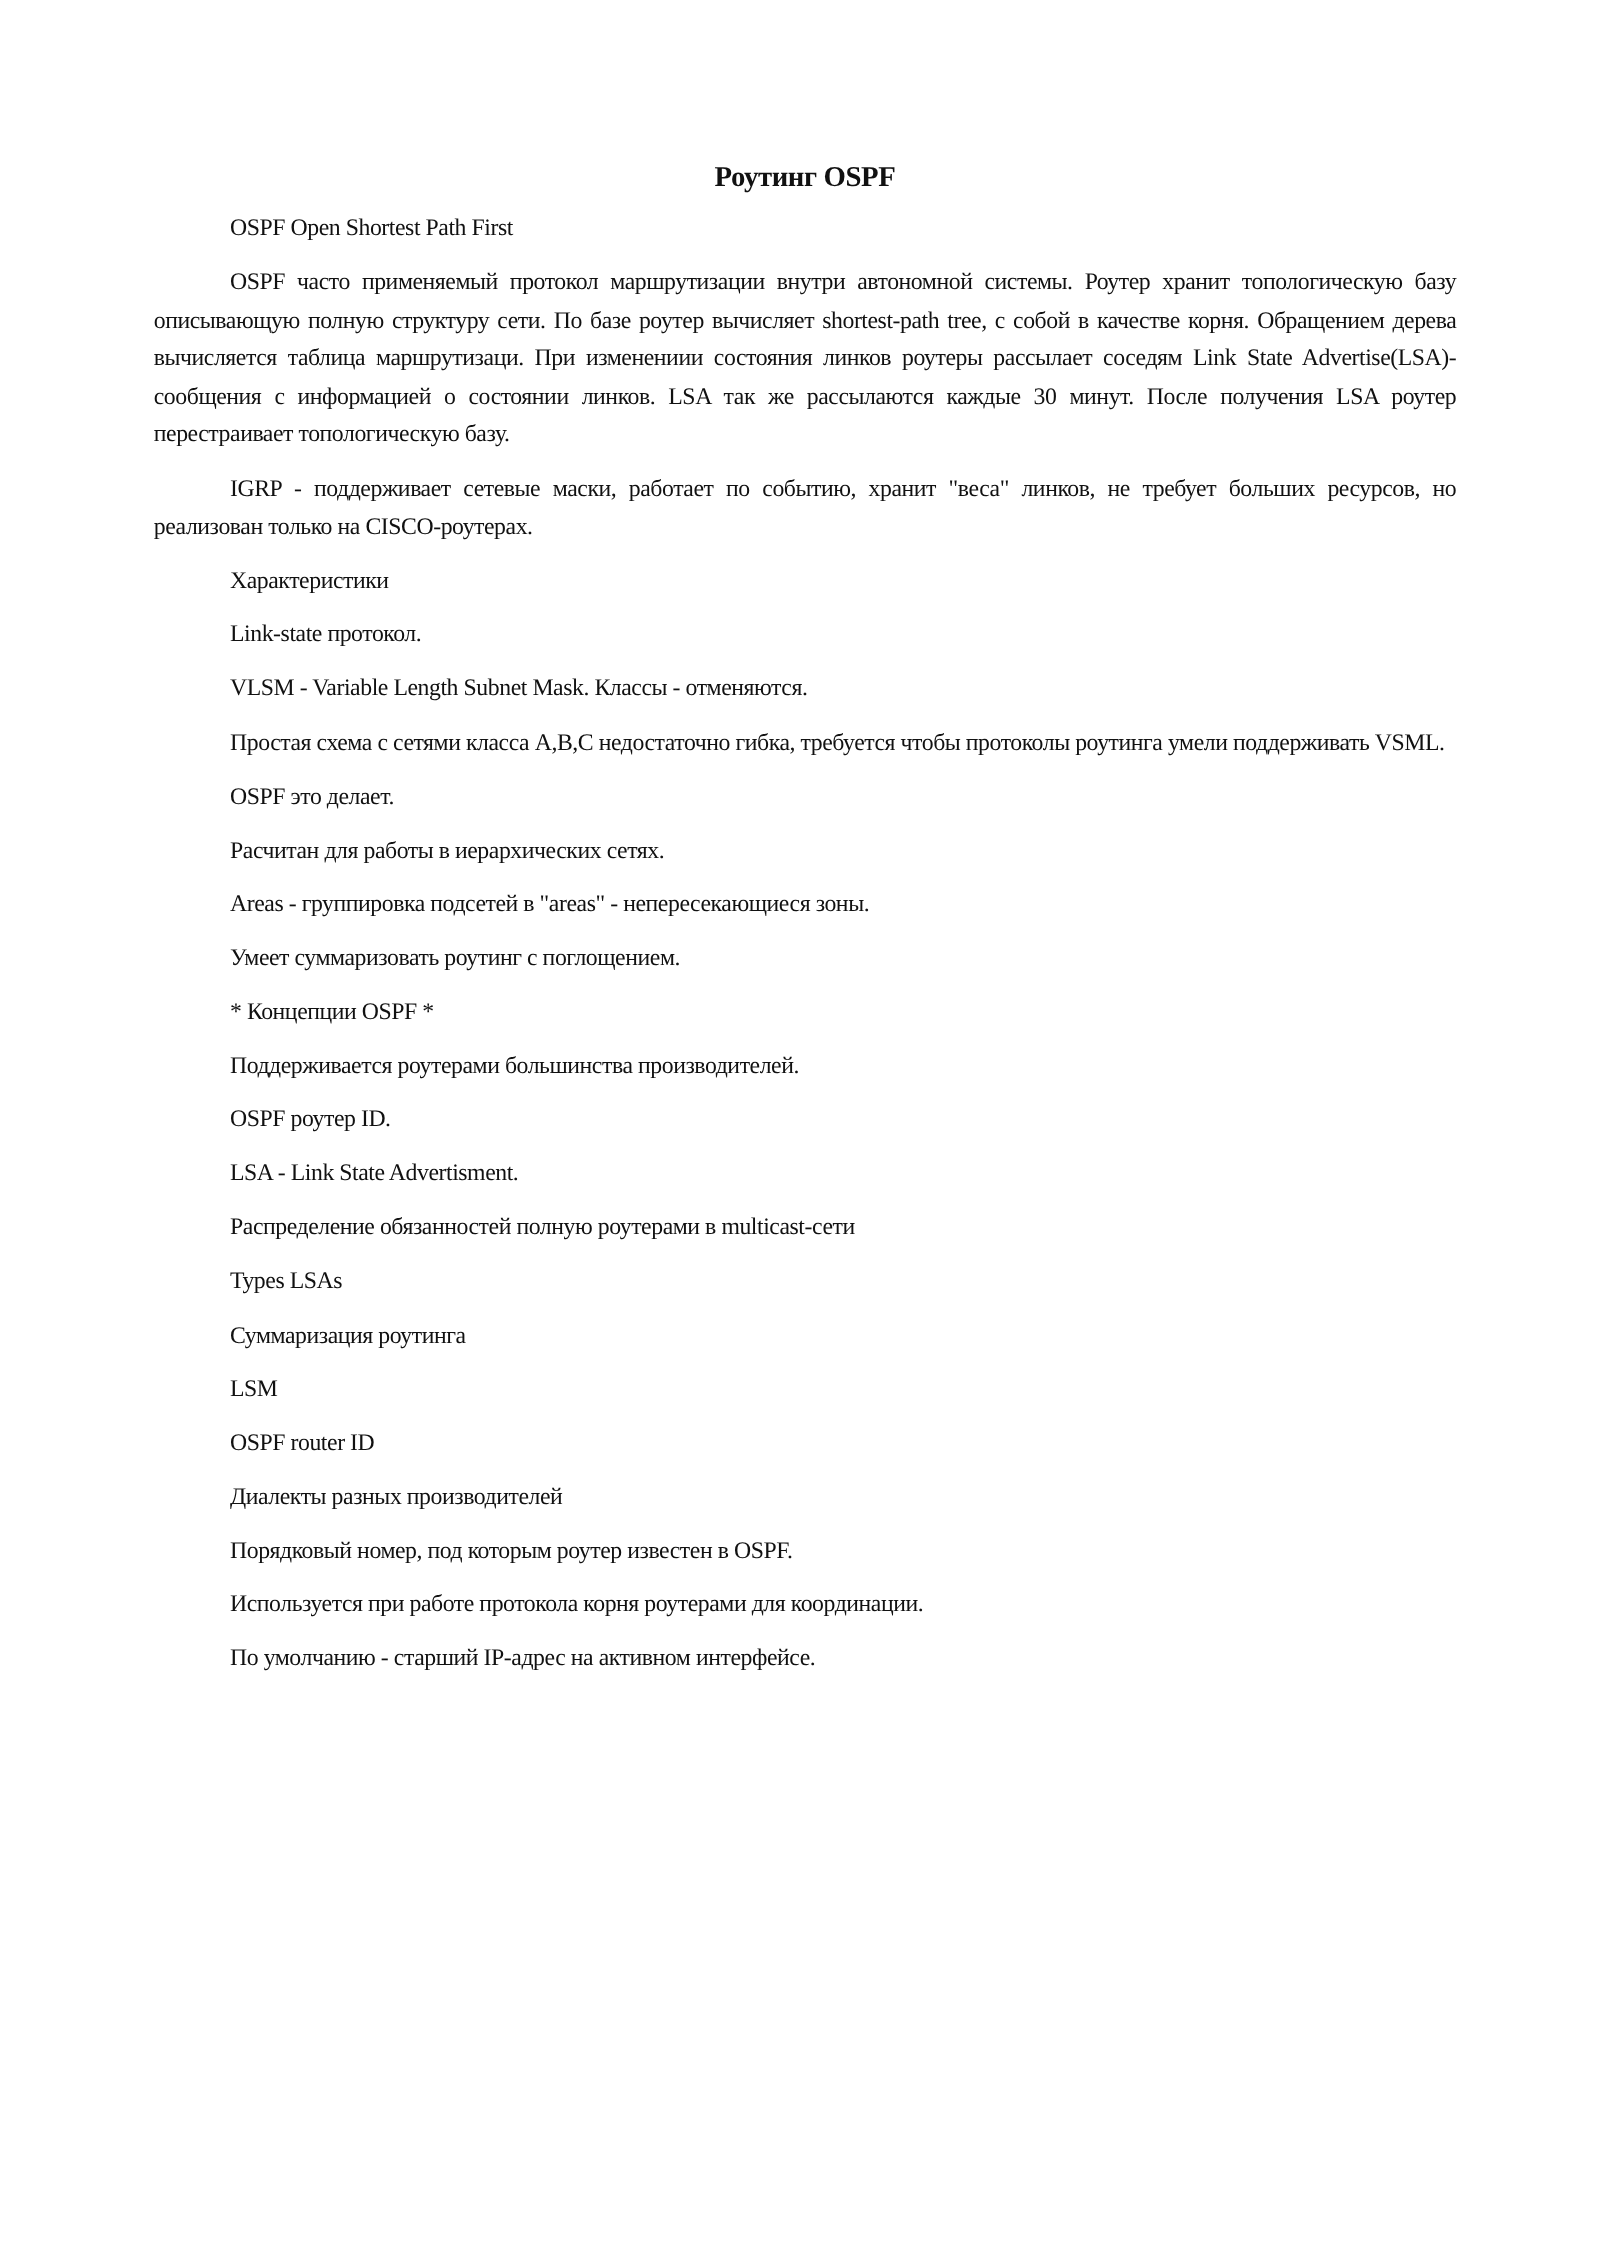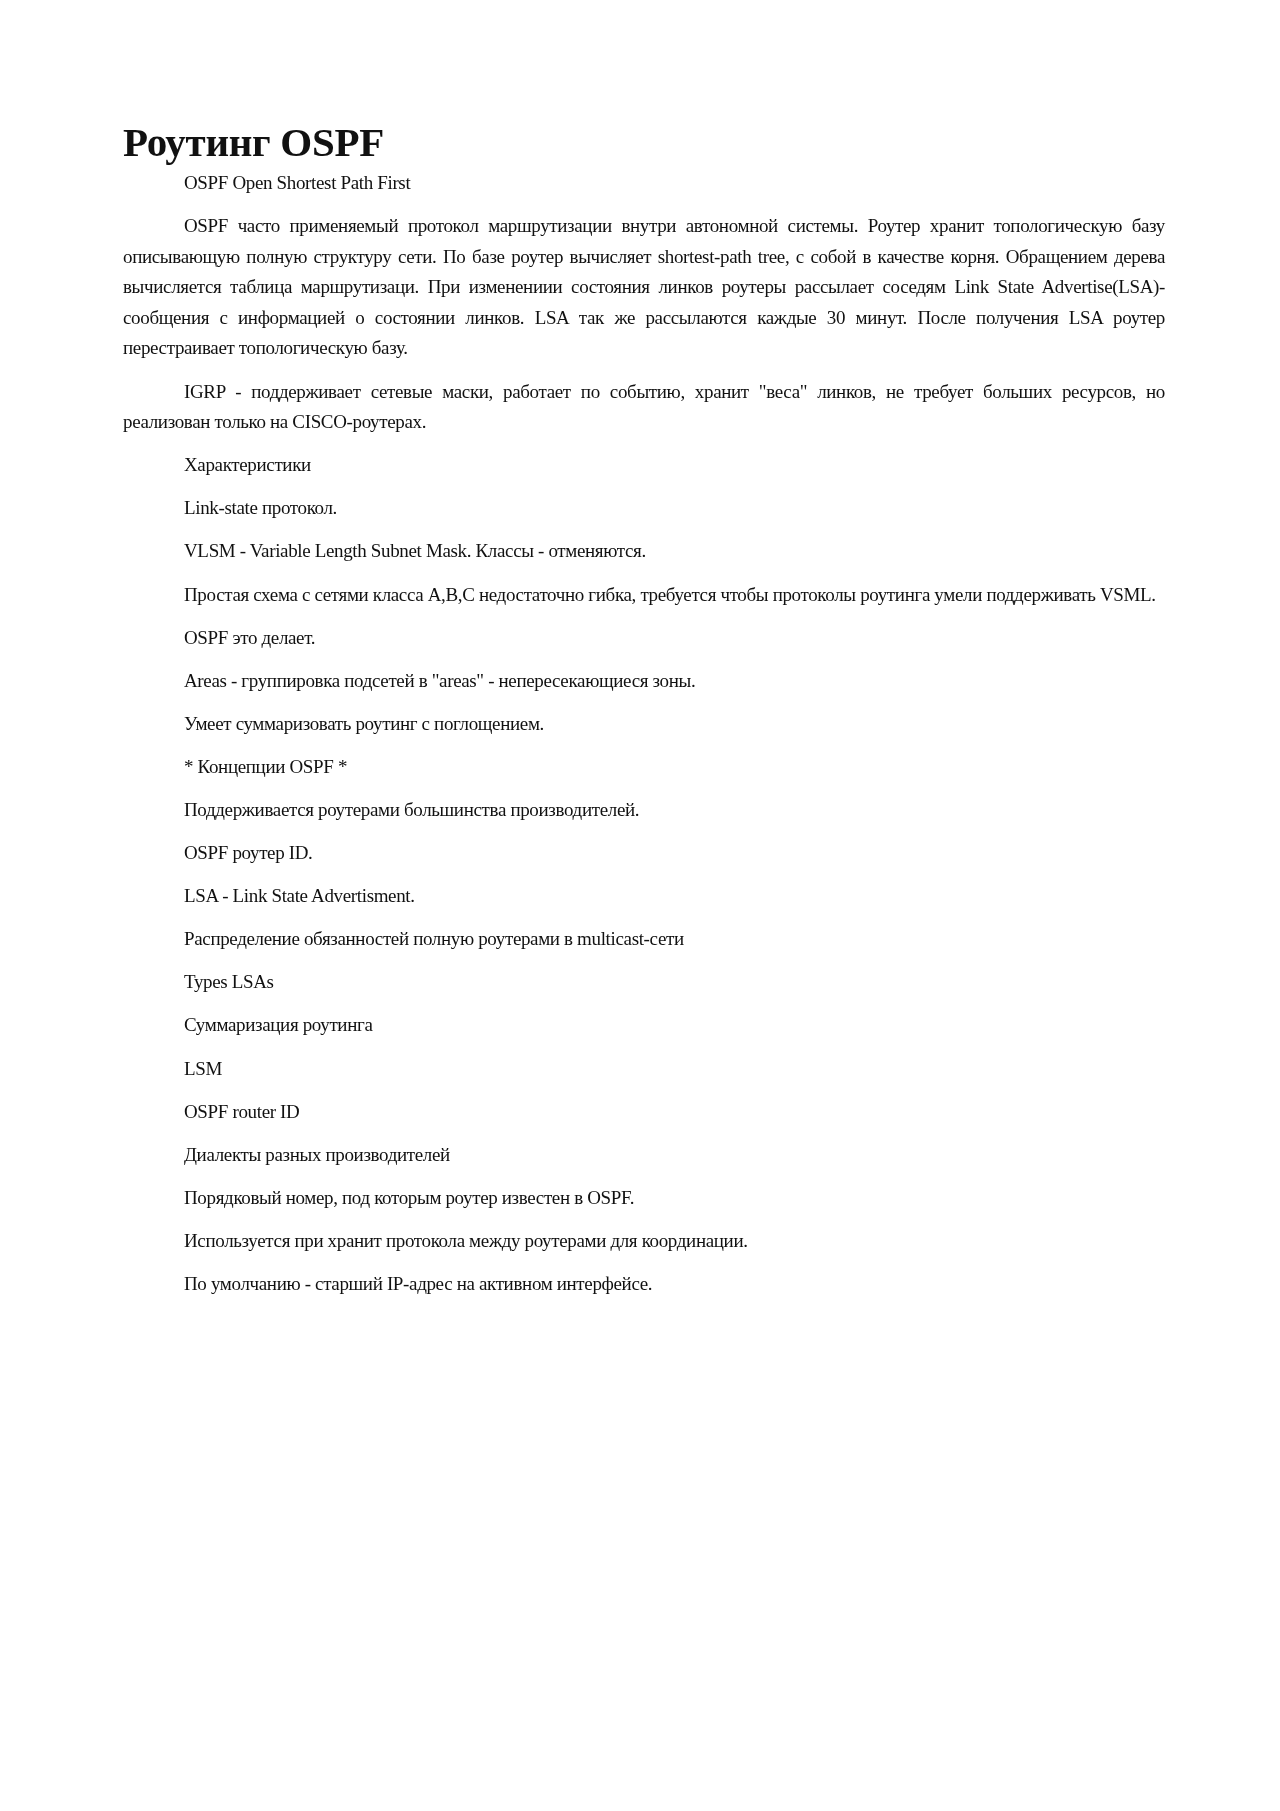--- a/index.html
+++ b/index.html
@@ -15,23 +15,23 @@
       font-family: "Liberation Serif", "DejaVu Serif", serif;
       color: #111111;
     }
     .page {
       position: absolute;
       left: 123px;
       top: 122px;
       width: 1042px;
     }
     .title {
-      text-align: left;
+      text-align: center;
       font-weight: bold;
-      font-size: 41px;
+      font-size: 23px;
       line-height: 40px;
       margin: 0 0 6px 0;
       letter-spacing: -0.3px;
     }
     .para {
       font-size: 19px;
       line-height: 30.6px;
       text-align: justify;
       text-indent: 61px;
       margin: 0 0 12.5px 0;
@@ -44,28 +44,29 @@
 <div class="page">
   <h1 class="title">Роутинг OSPF</h1>
   <p class="para">OSPF Open Shortest Path First</p>
   <p class="para">OSPF часто применяемый протокол маршрутизации внутри автономной системы. Роутер хранит топологическую базу описывающую полную структуру сети. По базе роутер вычисляет shortest-path tree, с собой в качестве корня. Обращением дерева вычисляется таблица маршрутизаци. При изменениии состояния линков роутеры рассылает соседям Link State Advertise(LSA)-сообщения с информацией о состоянии линков. LSA так же рассылаются каждые 30 минут. После получения LSA роутер перестраивает топологическую базу.</p>
   <p class="para">IGRP - поддерживает сетевые маски, работает по событию, хранит "веса" линков, не требует больших ресурсов, но реализован только на CISCO-роутерах.</p>
   <p class="para">Характеристики</p>
   <p class="para">Link-state протокол.</p>
   <p class="para">VLSM - Variable Length Subnet Mask. Классы - отменяются.</p>
   <p class="para">Простая схема с сетями класса A,B,C недостаточно гибка, требуется чтобы протоколы роутинга умели поддерживать VSML.</p>
   <p class="para">OSPF это делает.</p>
+  <p class="para">Расчитан для работы в иерархических сетях.</p>
   <p class="para">Areas - группировка подсетей в "areas" - непересекающиеся зоны.</p>
   <p class="para">Умеет суммаризовать роутинг с поглощением.</p>
   <p class="para">* Концепции OSPF *</p>
   <p class="para">Поддерживается роутерами большинства производителей.</p>
   <p class="para">OSPF роутер ID.</p>
   <p class="para">LSA - Link State Advertisment.</p>
   <p class="para">Распределение обязанностей полную роутерами в multicast-сети</p>
   <p class="para">Types LSAs</p>
   <p class="para">Суммаризация роутинга</p>
   <p class="para">LSM</p>
   <p class="para">OSPF router ID</p>
   <p class="para">Диалекты разных производителей</p>
   <p class="para">Порядковый номер, под которым роутер известен в OSPF.</p>
-  <p class="para">Используется при хранит протокола между роутерами для координации.</p>
+  <p class="para">Используется при работе протокола корня роутерами для координации.</p>
   <p class="para">По умолчанию - старший IP-адрес на активном интерфейсе.</p>
 </div>
 
 </body></html>

